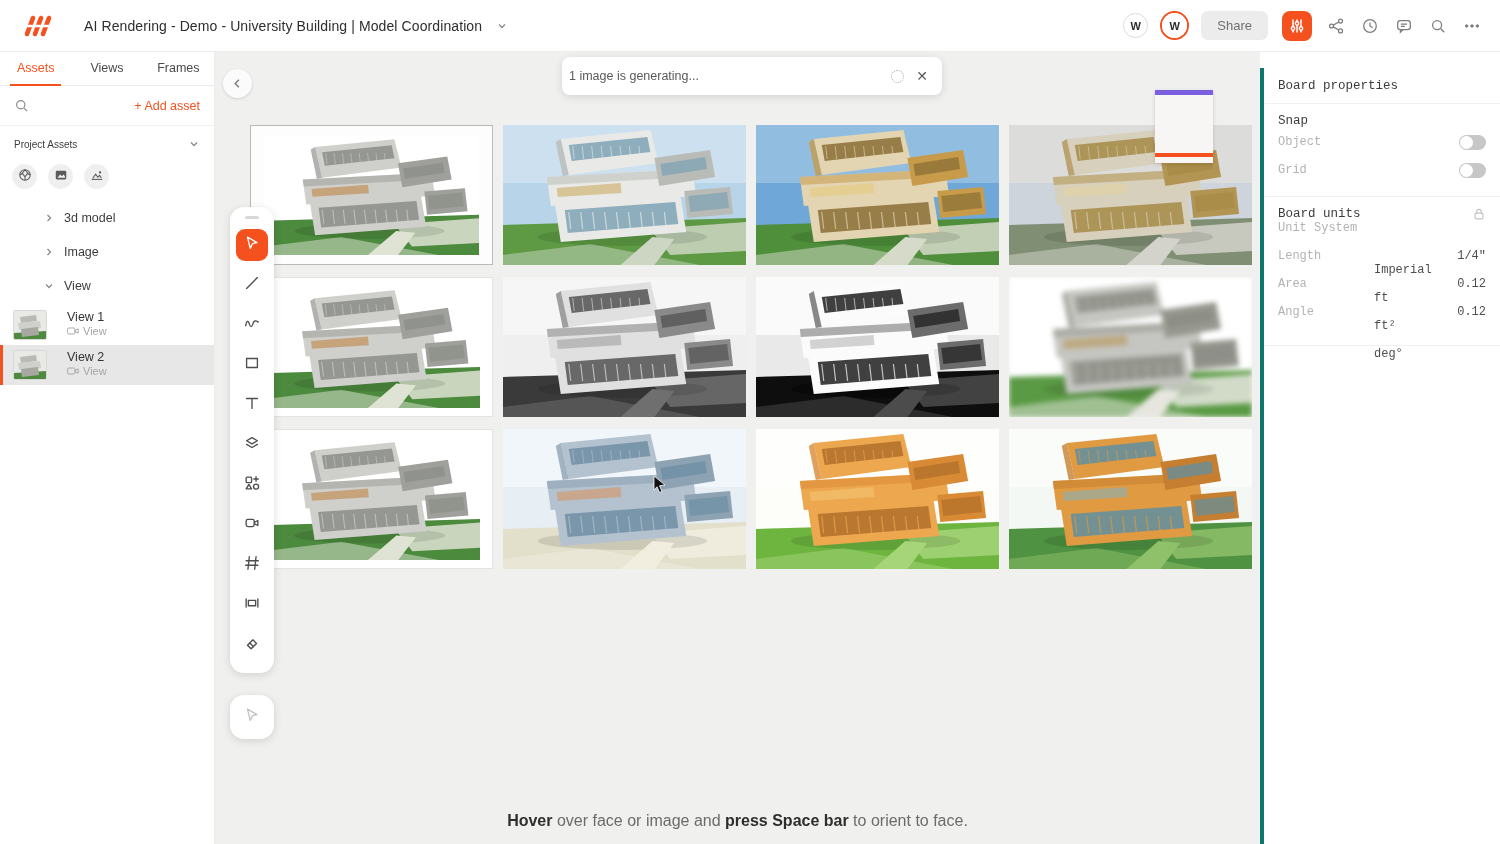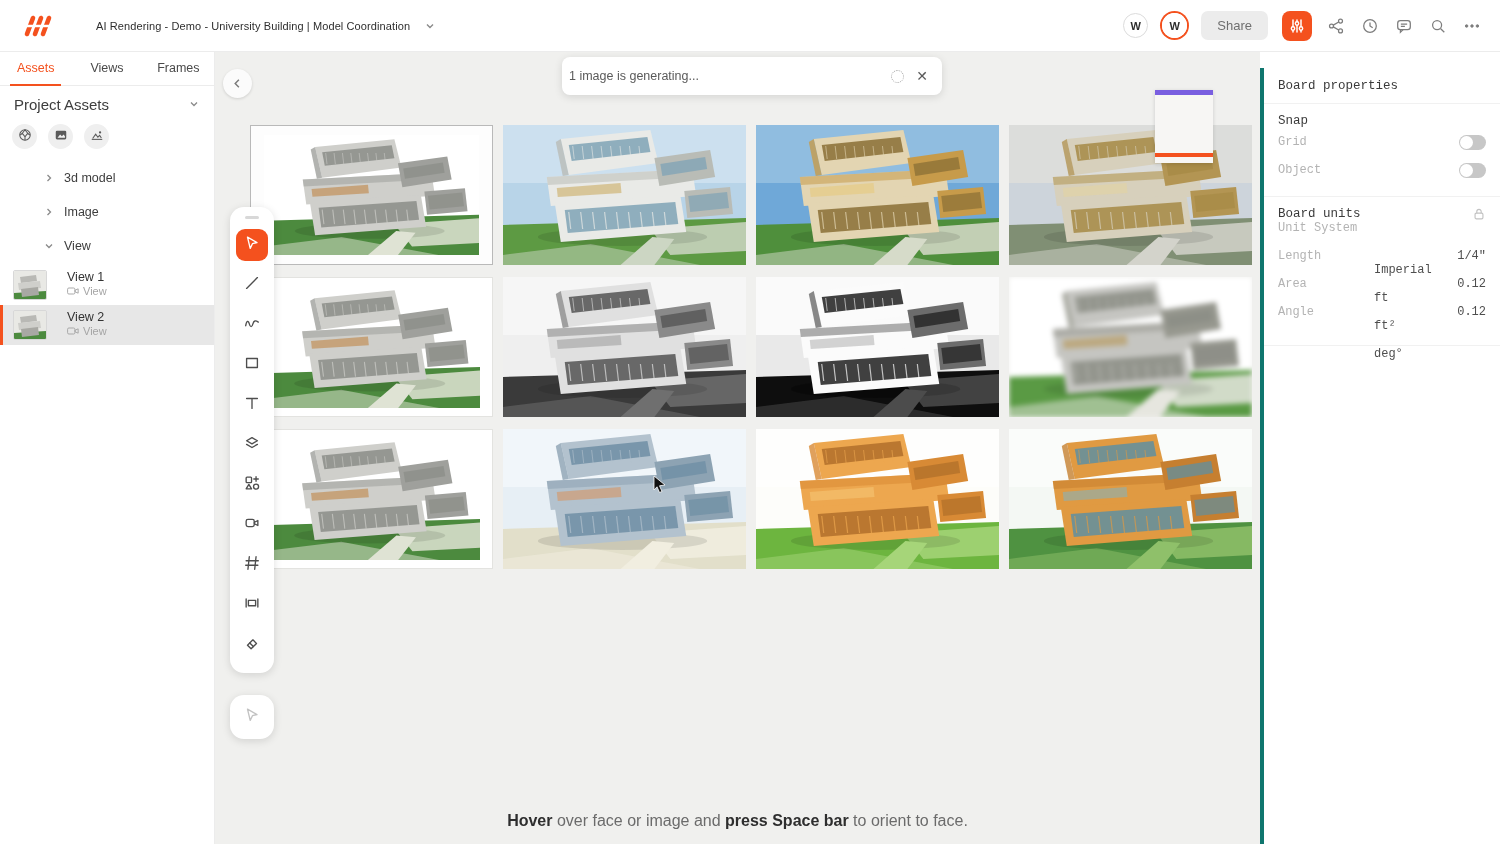--- a/index.html
+++ b/index.html
@@ -4,42 +4,42 @@
 <style>
   * { box-sizing: border-box; margin: 0; padding: 0; }
   html,body { width:1500px; height:844px; overflow:hidden; }
   body { font-family:"Liberation Sans", sans-serif; background:#fff; color:#3a3a3a; }
   #app { position:relative; width:1500px; height:844px; }
 
   
   #topbar { position:absolute; left:0; top:0; width:1500px; height:52px; background:#fff;
             border-bottom:1px solid #ececec; display:flex; align-items:center; z-index:30; }
   .logo { width:34px; height:26px; margin-left:20px; flex:0 0 auto; }
-  .doc-title { margin-left:42px; font-size:11px; font-weight:500; color:#2e2e2e; letter-spacing:.1px; }
+  .doc-title { margin-left:30px; font-size:14px; font-weight:500; color:#2e2e2e; letter-spacing:.1px; }
   .title-chevron { margin-left:14px; color:#8a8a8a; }
   .topbar-right { margin-left:auto; display:flex; align-items:center; gap:14px; padding-right:18px; }
   .avatar { width:25px; height:25px; border-radius:50%; background:#fff; border:1px solid #dcdcdc;
             display:flex; align-items:center; justify-content:center; font-size:11px; font-weight:bold; color:#2e2e2e; }
   .avatar.active { border:none; box-shadow:0 0 0 1.6px #fff inset, 0 0 0 2px #f4511e; }
   .share-btn { background:#ececec; color:#6f6f6f; font-size:13px; padding:7px 16px; border-radius:7px; border:none; cursor:pointer; }
   .app-btn { width:30px; height:30px; border-radius:8px; background:#f4511e; display:flex; align-items:center; justify-content:center; }
   .tb-icon { width:20px; height:20px; display:flex; align-items:center; justify-content:center; color:#7d7d7d; }
   .tb-icon svg { stroke:#7d7d7d; }
 
   
   #sidebar { position:absolute; left:0; top:52px; width:215px; height:792px; background:#fff;
              border-right:1px solid #ececec; z-index:20; }
   .tabs { display:flex; height:34px; border-bottom:1px solid #ececec; }
   .tab { flex:1; text-align:center; font-size:12.5px; color:#4a4a4a; line-height:32px; position:relative; cursor:pointer; }
   .tab.active { color:#f4511e; }
   .tab.active::after { content:""; position:absolute; left:10px; right:10px; bottom:-1px; height:2px; background:#f4511e; }
   .search-row { height:40px; display:flex; align-items:center; padding:0 14px; border-bottom:1px solid #f1f1f1; }
   .add-asset { margin-left:auto; color:#f4511e; font-size:12.5px; cursor:pointer; }
   .section-row { height:36px; display:flex; align-items:center; padding:0 14px; }
-  .section-title { font-size:15px; color:#3d3d3d; font-weight:500;text-align:center; }
+  .section-title { font-size:10px; color:#3d3d3d; font-weight:500;text-align:center; }
   .section-row svg { margin-left:auto; }
   .chip-row { display:flex; gap:11px; padding:2px 12px 10px; }
   .chip { width:25px; height:25px; border-radius:50%; background:#efefef; display:flex; align-items:center; justify-content:center; cursor:pointer; }
   .tree { padding-top:4px;margin-left:28px; }
   .tree-row { height:30px; display:flex; align-items:center; padding-left:16px; gap:10px; font-size:12.5px; color:#3d3d3d; cursor:pointer; margin-bottom:4px;}
   .view-item { position:relative; display:flex; align-items:flex-start; gap:20px; padding:5px 10px 5px 13px; cursor:pointer; }
   .view-item.selected { background:#e7e7e7; }
   .view-item.selected::before { content:""; position:absolute; left:0; top:0; bottom:0; width:3px; background:#f4511e; }
   .view-thumb { width:34px; height:30px; border-radius:2px; overflow:hidden; flex:0 0 auto; border:1px solid #d8d8d8; }
   .view-meta { display:flex; flex-direction:column; gap:1px; }
@@ -174,20 +174,27 @@
       </div>
     </div>
   </header>
 
   <aside id="sidebar">
     <div class="tabs" id="sidebar-tabs">
         <div class="tab active">Assets</div>
         <div class="tab">Views</div>
         <div class="tab">Frames</div>
       </div>
+    <div class="search-row">
+      <svg width="15" height="15" viewBox="0 0 20 20" fill="none" stroke="#8a8a8a" stroke-width="1.6">
+        <circle cx="9" cy="9" r="5.5"></circle>
+          <path d="M13.5 13.5 L17.5 17.5"></path>
+      </svg>
+      <span class="add-asset">+ Add asset</span>
+    </div>
     <div class="section-row">
       <span class="section-title">Project Assets</span>
       <svg width="12" height="12" viewBox="0 0 12 12">
         <path d="M3 4.5 L6 7.5 L9 4.5" fill="none" stroke="#8a8a8a" stroke-width="1.3"></path>
       </svg>
     </div>
     <div class="chip-row" id="chip-row">
         <div class="chip">
           <span><svg width="14" height="14" viewBox="0 0 16 16" fill="none" stroke="#5a5a5a" stroke-width="1.2">
               <circle cx="8" cy="8" r="6"></circle>
@@ -851,25 +858,25 @@
     </div>
   </main>
 
   <aside id="props">
     <div class="props-header">Board properties</div>
 
     <div class="props-section">
       <div class="props-section-title">Snap</div>
       <div id="snap-rows">
           <div class="prop-row">
-            <span>Grid</span>
+            <span>Object</span>
             <span class="toggle"></span>
           </div>
           <div class="prop-row">
-            <span>Object</span>
+            <span>Grid</span>
             <span class="toggle"></span>
           </div>
         </div>
     </div>
 
     <div class="props-section">
       <div class="props-section-title">
         <span>Board units</span>
         <svg class="lock" width="14" height="14" viewBox="0 0 16 16">
           <rect x="3.5" y="7" width="9" height="6.5" rx="1.5" fill="none" stroke="#c2c2c2" stroke-width="1.3"></rect>

